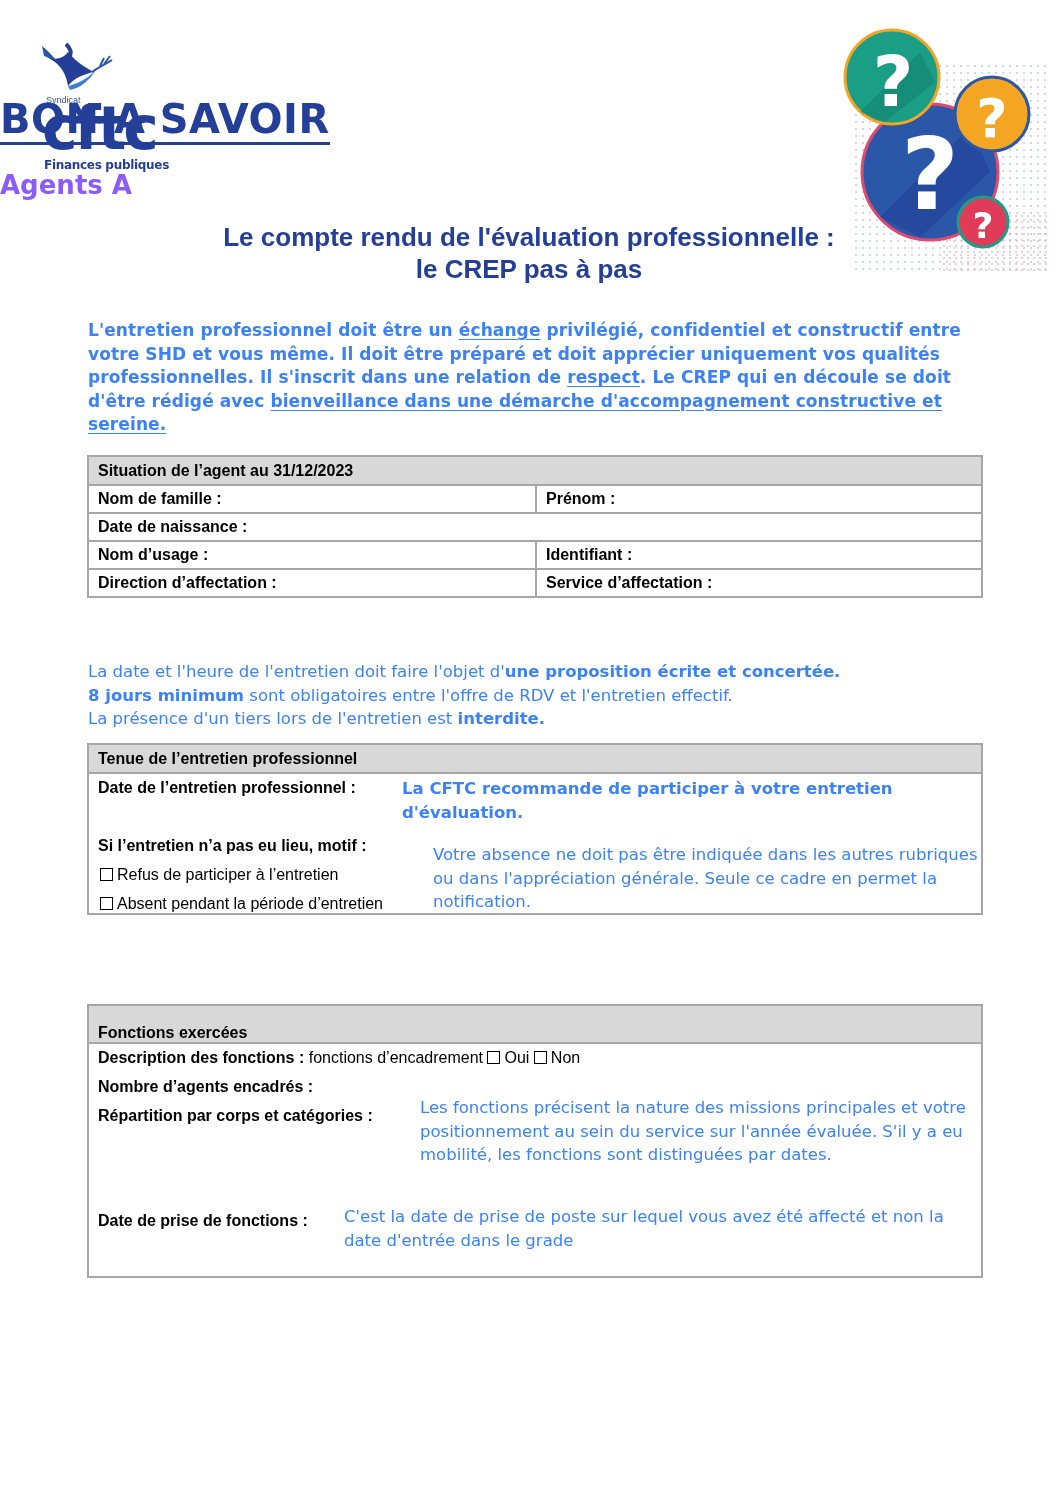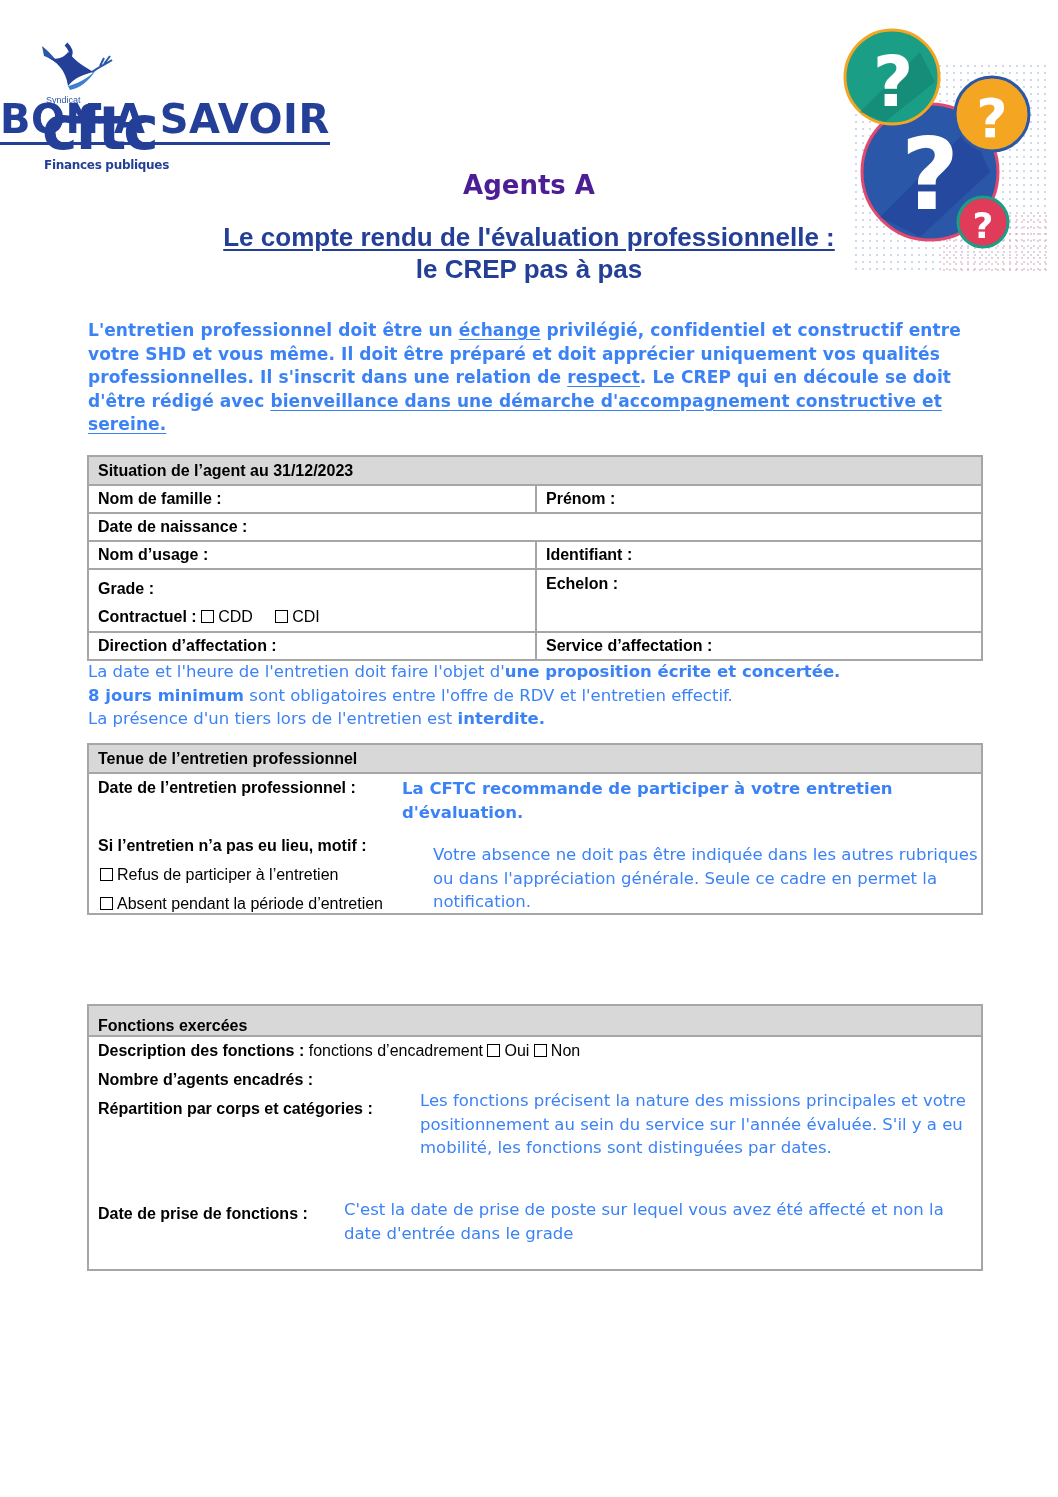--- a/index.html
+++ b/index.html
@@ -11,23 +11,23 @@
   .logo-syndicat { position: absolute; left: 6px; top: 55px; font-size: 9px; color: #2a57a8; font-family: "Liberation Sans", sans-serif; }
   .logo-word { position: absolute; left: 2px; top: 58px; font-size: 60px; font-weight: bold; letter-spacing: -3px; color: #233f97; font-family: "DejaVu Sans", sans-serif; line-height: 1; }
   .logo-sub { position: absolute; left: 4px; top: 118px; font-size: 12px; font-weight: bold; color: #233f97; font-family: "DejaVu Sans", sans-serif; letter-spacing: -0.3px; }
 
   
   .qgfx { left: 840px; top: 22px; width: 210px; height: 260px; }
 
   
   .title-main { left: 0; width: 1058px; top: 96px; }
   .title-main span { font-family: "DejaVu Sans", sans-serif; font-weight: bold; font-size: 40px; color: #233f97; border-bottom: 3px solid #233f97; padding-bottom: 0; letter-spacing: 0.5px; }
-  .subtitle { left: 0; width: 1058px; top: 170px; text-align: center; font-family: "DejaVu Sans", sans-serif; font-size: 26px; color: #4c1d95; font-weight: 600; }
+  .subtitle { left: 0; width: 1058px; top: 170px; font-family: "DejaVu Sans", sans-serif; font-size: 26px; color: #8b5cf6; font-weight: 600; }
   .heading2 { left: 0; width: 1058px; top: 221px; text-align: center; font-size: 26px; font-weight: bold; color: #233f97; line-height: 32px; }
-  .heading2 .u { text-decoration: underline; text-underline-offset: 3px; }
+  .heading2 .u { text-underline-offset: 3px; }
 
   
   .pink { color: #3b82f6; font-family: "DejaVu Sans", sans-serif; }
   .intro { left: 88px; top: 319px; width: 880px; font-size: 17px; font-weight: bold; line-height: 23.6px; letter-spacing: 0.1px; }
   .intro .u { text-decoration: underline; text-underline-offset: 3px; }
 
   
   table.form { border-collapse: collapse; position: absolute; left: 87px; width: 896px; font-size: 16px; }
   table.form td { border: 2px solid #a6a6a6; padding: 0 0 0 9px; vertical-align: top; font-weight: bold; }
   table.form tr.hdr td { background: #d8d8d8; font-weight: bold; }
@@ -107,31 +107,20 @@
     <td style="padding-top:4px">Nom de famille :</td>
     <td style="padding-top:4px">Prénom :</td>
   </tr>
   <tr style="height:28px">
     <td colspan="2" style="padding-top:4px">Date de naissance :</td>
   </tr>
   <tr style="height:28px">
     <td style="padding-top:4px">Nom d’usage :</td>
     <td style="padding-top:4px">Identifiant :</td>
   </tr>
-  <tr style="height:57px">
-    <td style="padding-top:5px; line-height:28px">
-      <div>Grade :</div>
-      <div>
-        <span>Contractuel :</span>
-        <span class="norm"><span class="cb"></span><span>CDD</span></span>
-        <span class="norm" style="margin-left:18px"><span class="cb"></span><span>CDI</span></span>
-      </div>
-    </td>
-    <td style="padding-top:5px">Echelon :</td>
-  </tr>
   <tr style="height:28px">
     <td style="padding-top:4px">Direction d’affectation :</td>
     <td style="padding-top:4px">Service d’affectation :</td>
   </tr>
 </tbody>
   </table>
 
 <div class="abs note1 pink">
   <div><span>La date et l'heure de l'entretien doit faire l'objet d'</span><b>une proposition écrite et concertée.</b></div>
   <div><b>8 jours minimum</b><span> sont obligatoires entre l'offre de RDV et l'entretien effectif.</span></div>
@@ -152,21 +141,21 @@
       <div class="abs norm" style="left:11px; top:121px"><span class="cb"></span><span>Absent pendant la période d’entretien</span></div>
       <div class="abs pink norm" style="left:344px; top:69px; width:555px; font-size:16.5px; line-height:23.5px">Votre absence ne doit pas être indiquée dans les autres rubriques ou dans l'appréciation générale. Seule ce cadre en permet la notification.</div>
     </td>
   </tr>
 </tbody>
   </table>
 
 <table class="form" style="top:1004px;">
   <tbody>
       <tr class="hdr" style="height:29px">
-    <td style="padding-top:11px">Fonctions exercées</td>
+    <td style="padding-top:18px">Fonctions exercées</td>
   </tr>
   <tr style="height:234px">
     <td style="position:relative; padding:0">
       <div class="abs" style="left:9px; top:5px; white-space:nowrap">
         <span>Description des fonctions :</span>
         <span class="norm">fonctions d’encadrement</span>
         <span class="norm"><span class="cb"></span><span>Oui</span></span>
         <span class="norm"><span class="cb"></span><span>Non</span></span>
       </div>
       <div class="abs" style="left:9px; top:34px">Nombre d’agents encadrés :</div>

